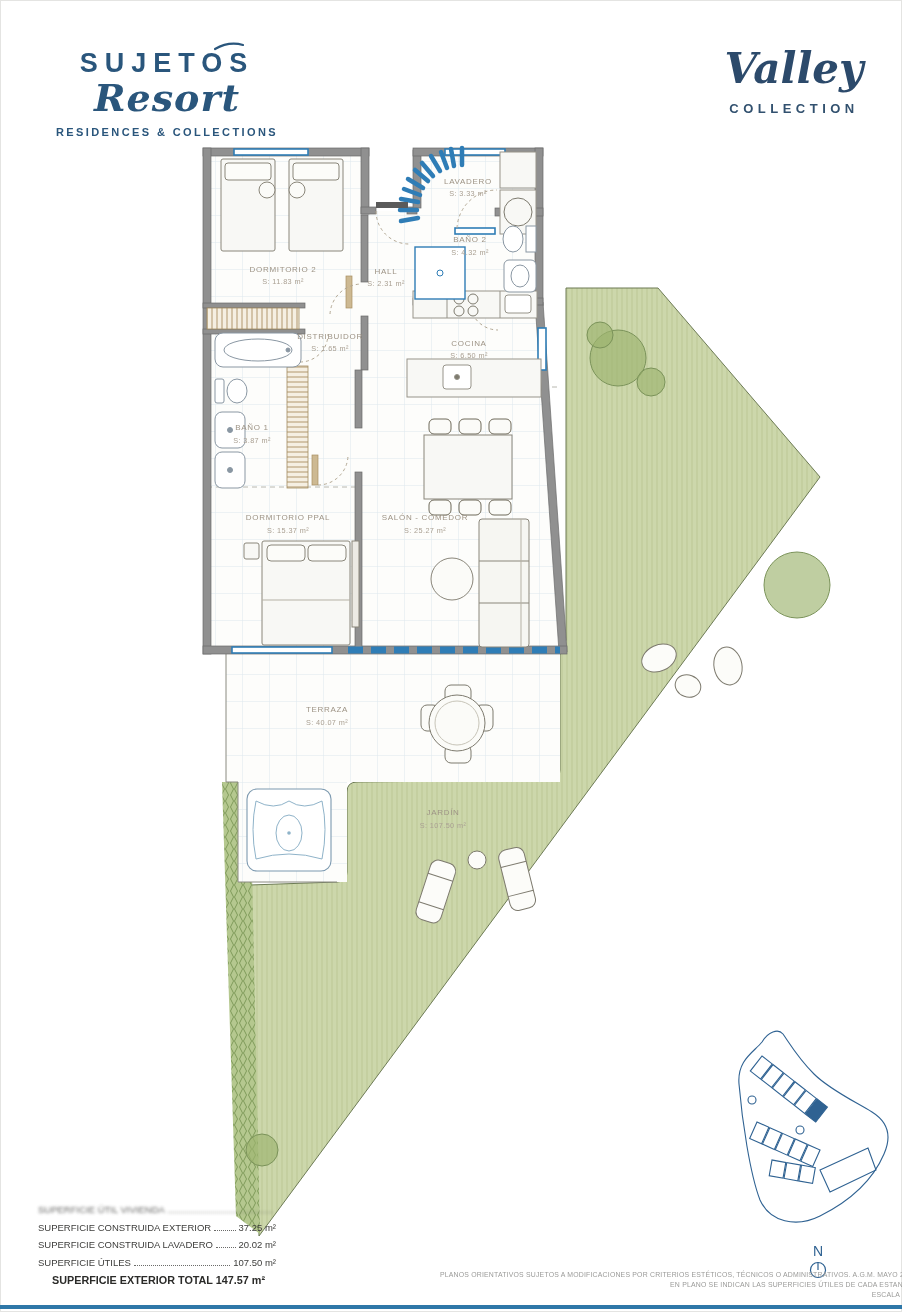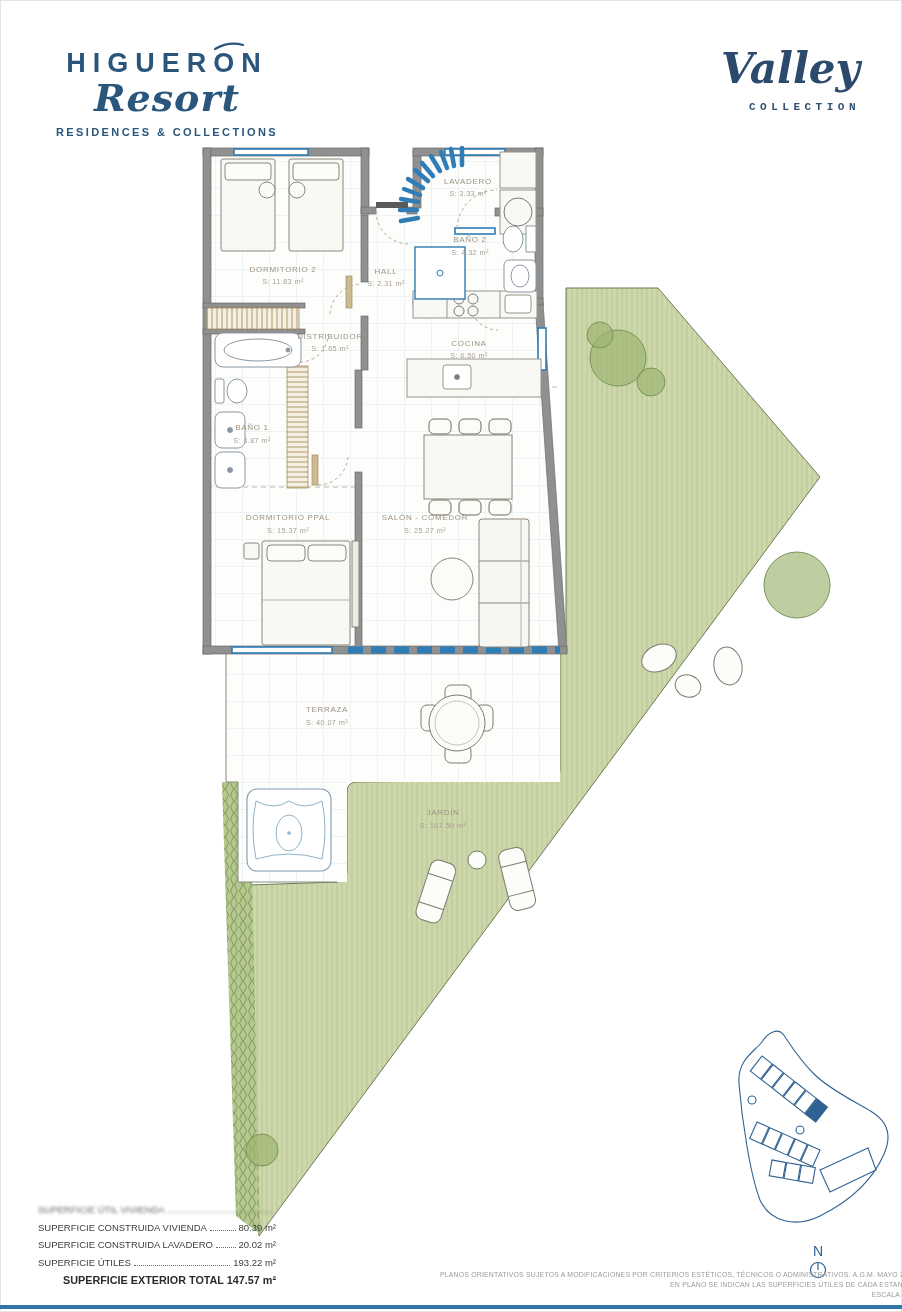--- a/index.html
+++ b/index.html
@@ -8,46 +8,46 @@
     font-family:"Liberation Sans", sans-serif;overflow:hidden;
   }
   .page-frame{position:absolute;inset:0;border:1px solid #e4e4e2;pointer-events:none;}
   
   .brand{position:absolute;left:52px;top:48px;width:230px;text-align:center;color:#2a567c;}
   .brand-name{font-size:27px;letter-spacing:7px;font-weight:bold;position:relative;white-space:nowrap;}
   .brand-swoosh{position:absolute;top:-7px;right:38px;width:30px;height:10px;}
   .brand-script{font-family:"DejaVu Serif", serif;font-style:italic;font-size:38px;font-weight:bold;
     margin-top:-4px;letter-spacing:1px;}
   .brand-tagline{font-size:11px;font-weight:bold;letter-spacing:2.4px;margin-top:6px;}
-  .collection{position:absolute;right:42px;top:44px;width:160px;text-align:right;color:#2c4a6b;}
+  .collection{position:absolute;right:28px;top:44px;width:160px;text-align:center;color:#2c4a6b;}
   .collection-script{font-family:"DejaVu Serif", serif;font-style:italic;font-size:42px;font-weight:bold;}
-  .collection-sub{font-size:11px;font-weight:bold;letter-spacing:4.5px;margin-top:8px;color:#32516f;font-family:Liberation Mono, monospace;}
+  .collection-sub{font-size:13px;font-weight:bold;letter-spacing:4.5px;margin-top:8px;color:#32516f;}
   
   .plan{position:absolute;left:0;top:0;}
   .room-name{font-size:8px;letter-spacing:.7px;fill:#9d9385;text-anchor:middle;}
   .room-area{font-size:7.3px;letter-spacing:.4px;fill:#aaa093;text-anchor:middle;}
   
   .surfaces{position:absolute;left:38px;top:1204px;width:238px;font-size:9.5px;color:#3d3d3b;}
   .surf-row{display:flex;align-items:flex-end;margin-bottom:6.5px;white-space:nowrap;}
   .surf-row .leader{flex:1;border-bottom:1.5px dotted #6b6b69;margin:0 3px 2px 3px;min-width:8px;}
   .surf-row .val{font-size:9.5px;}
   .surf-row.obscured{filter:blur(1.5px);opacity:.8;}
-  .surf-total{margin-top:5px;font-size:10.8px;font-weight:bold;color:#2b2b29;text-align:right;padding-left:14px;}
+  .surf-total{margin-top:5px;font-size:10.8px;font-weight:bold;color:#2b2b29;text-align:left;padding-left:14px;}
   
   .footnotes{position:absolute;right:-6px;bottom:12px;width:620px;text-align:right;
     font-size:6.9px;color:#9a9a98;line-height:1.45;letter-spacing:.2px;}
   .bottom-band{position:absolute;left:0;right:0;bottom:3px;height:4px;background:#2e77a8;}
 </style>
 </head>
 <body>
 
 <div class="page-frame"></div>
 
 <div class="brand">
-  <div class="brand-name">HIGUERON</div>
+  <div class="brand-name">SUJETOS</div>
   <svg class="brand-swoosh" viewBox="0 0 30 10">
     <path d="M1,8 Q15,0 29,4" stroke="#2a567c" stroke-width="2.2" fill="none" stroke-linecap="round"></path>
   </svg>
   <div class="brand-script">Resort</div>
   <div class="brand-tagline">RESIDENCES &amp; COLLECTIONS</div>
 </div>
 <div class="collection">
   <div class="collection-script">Valley</div>
   <div class="collection-sub">COLLECTION</div>
 </div>
@@ -329,33 +329,33 @@
   </g>
 </svg>
 
 <div class="surfaces">
   <div class="surf-row obscured">
     <span>SUPERFICIE ÚTIL VIVIENDA</span>
       <span class="leader"></span>
     <span class="val"></span>
   </div>
   <div class="surf-row">
-    <span>SUPERFICIE CONSTRUIDA VIVIENDA</span>
+    <span>SUPERFICIE CONSTRUIDA EXTERIOR</span>
       <span class="leader"></span>
-    <span class="val">80.39 m²</span>
+    <span class="val">37.25 m²</span>
   </div>
   <div class="surf-row">
     <span>SUPERFICIE CONSTRUIDA LAVADERO</span>
       <span class="leader"></span>
     <span class="val">20.02 m²</span>
   </div>
   <div class="surf-row">
     <span>SUPERFICIE ÚTILES</span>
       <span class="leader"></span>
-    <span class="val">193.22 m²</span>
+    <span class="val">107.50 m²</span>
   </div>
   <div class="surf-total">SUPERFICIE EXTERIOR TOTAL 147.57 m²</div>
 </div>
 
 <div class="footnotes">
   <div>PLANOS ORIENTATIVOS SUJETOS A MODIFICACIONES POR CRITERIOS ESTÉTICOS, TÉCNICOS O ADMINISTRATIVOS. A.G.M. MAYO 20</div>
   <div>EN PLANO SE INDICAN LAS SUPERFICIES ÚTILES DE CADA ESTANC</div>
   <div>ESCALA 1:</div>
 </div>
 <div class="bottom-band"></div>

